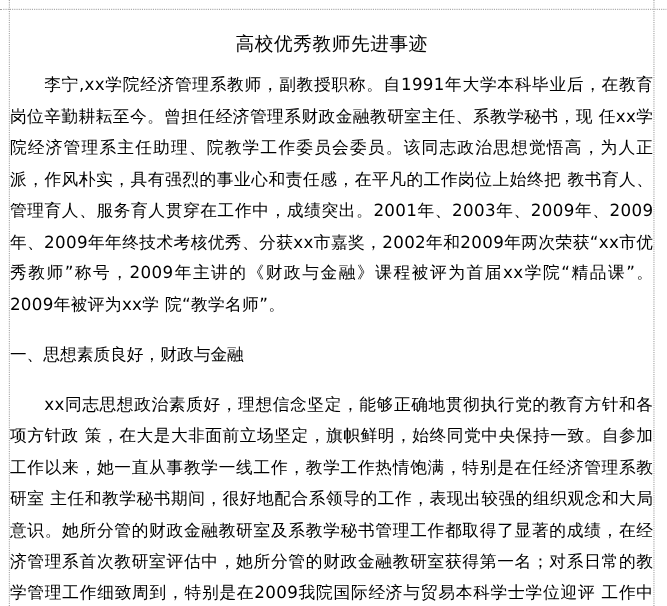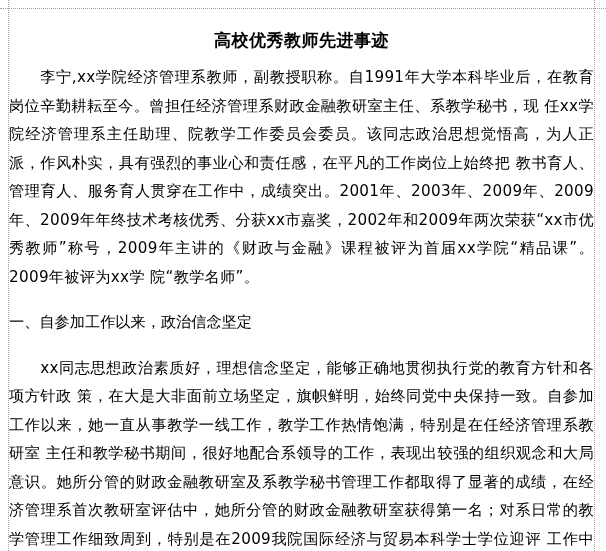--- a/index.html
+++ b/index.html
@@ -3,34 +3,34 @@
 <meta charset="utf-8">
 <style>
   html, body { margin: 0; padding: 0; background: #ffffff; }
   body { width: 606px; height: 551px; overflow: hidden; position: relative;
          font-family: "DejaVu Sans", "Liberation Sans", sans-serif; color: #000; }
   .guide-v { position: absolute; top: 0; bottom: 0; width: 0;
              border-left: 1px dotted #a0a0a0; }
   .guide-h { position: absolute; left: 0; right: 0; height: 0;
              border-top: 1px dotted #a0a0a0; }
   .page { position: absolute; left: 9px; top: 9px; width: 585px; }
-  .title { text-align: center; font-weight: bold; font-size: 17px;
+  .title { text-align: center; font-weight: normal; font-size: 17px;
            margin-top: 20px; height: 22px; line-height: 22px; letter-spacing: 0.5px; }
   .para { font-size: 15.2px; line-height: 28.5px; margin: 0; text-align: justify;
           text-align-last: left; letter-spacing: 0.3px; }
   .indent { text-indent: 2.05em; }
   .p1 { margin-top: 12px; }
   .heading { font-size: 15.2px; line-height: 28.5px; margin-top: 17px; }
   .p2 { margin-top: 17px; }
 </style>
 </head>
 <body>
 
 <div class="guide-v" style="left:8px;"></div>
 <div class="guide-v" style="left:594px;"></div>
 <div class="guide-h" style="top:8px;"></div>
 
 <div class="page">
   <div class="title">高校优秀教师先进事迹</div>
   <p class="para indent p1">李宁,xx学院经济管理系教师，副教授职称。自1991年大学本科毕业后，在教育岗位辛勤耕耘至今。曾担任经济管理系财政金融教研室主任、系教学秘书，现 任xx学院经济管理系主任助理、院教学工作委员会委员。该同志政治思想觉悟高，为人正派，作风朴实，具有强烈的事业心和责任感，在平凡的工作岗位上始终把 教书育人、管理育人、服务育人贯穿在工作中，成绩突出。2001年、2003年、2009年、2009年、2009年年终技术考核优秀、分获xx市嘉奖，2002年和2009年两次荣获“xx市优秀教师”称号，2009年主讲的《财政与金融》课程被评为首届xx学院“精品课”。2009年被评为xx学 院“教学名师”。</p>
-  <div class="heading">一、自参加工作以来，政治信念坚定</div>
+  <div class="heading">一、思想素质良好，财政与金融</div>
   <p class="para indent p2">xx同志思想政治素质好，理想信念坚定，能够正确地贯彻执行党的教育方针和各项方针政 策，在大是大非面前立场坚定，旗帜鲜明，始终同党中央保持一致。自参加工作以来，她一直从事教学一线工作，教学工作热情饱满，特别是在任经济管理系教研室 主任和教学秘书期间，很好地配合系领导的工作，表现出较强的组织观念和大局意识。她所分管的财政金融教研室及系教学秘书管理工作都取得了显著的成绩，在经 济管理系首次教研室评估中，她所分管的财政金融教研室获得第一名；对系日常的教学管理工作细致周到，特别是在2009我院国际经济与贸易本科学士学位迎评 工作中表现出较强的组织领导能力和综合协调能力，出色地完成了组织上交给的任务，得到了院系领导的肯定，为经济管理系的发展建设做出了较大的贡献。总之她 为人正直，做事干练，不计较个人得失，有高度的政治责任感和大局意识。</p>
 </div>
 
 </body></html>

